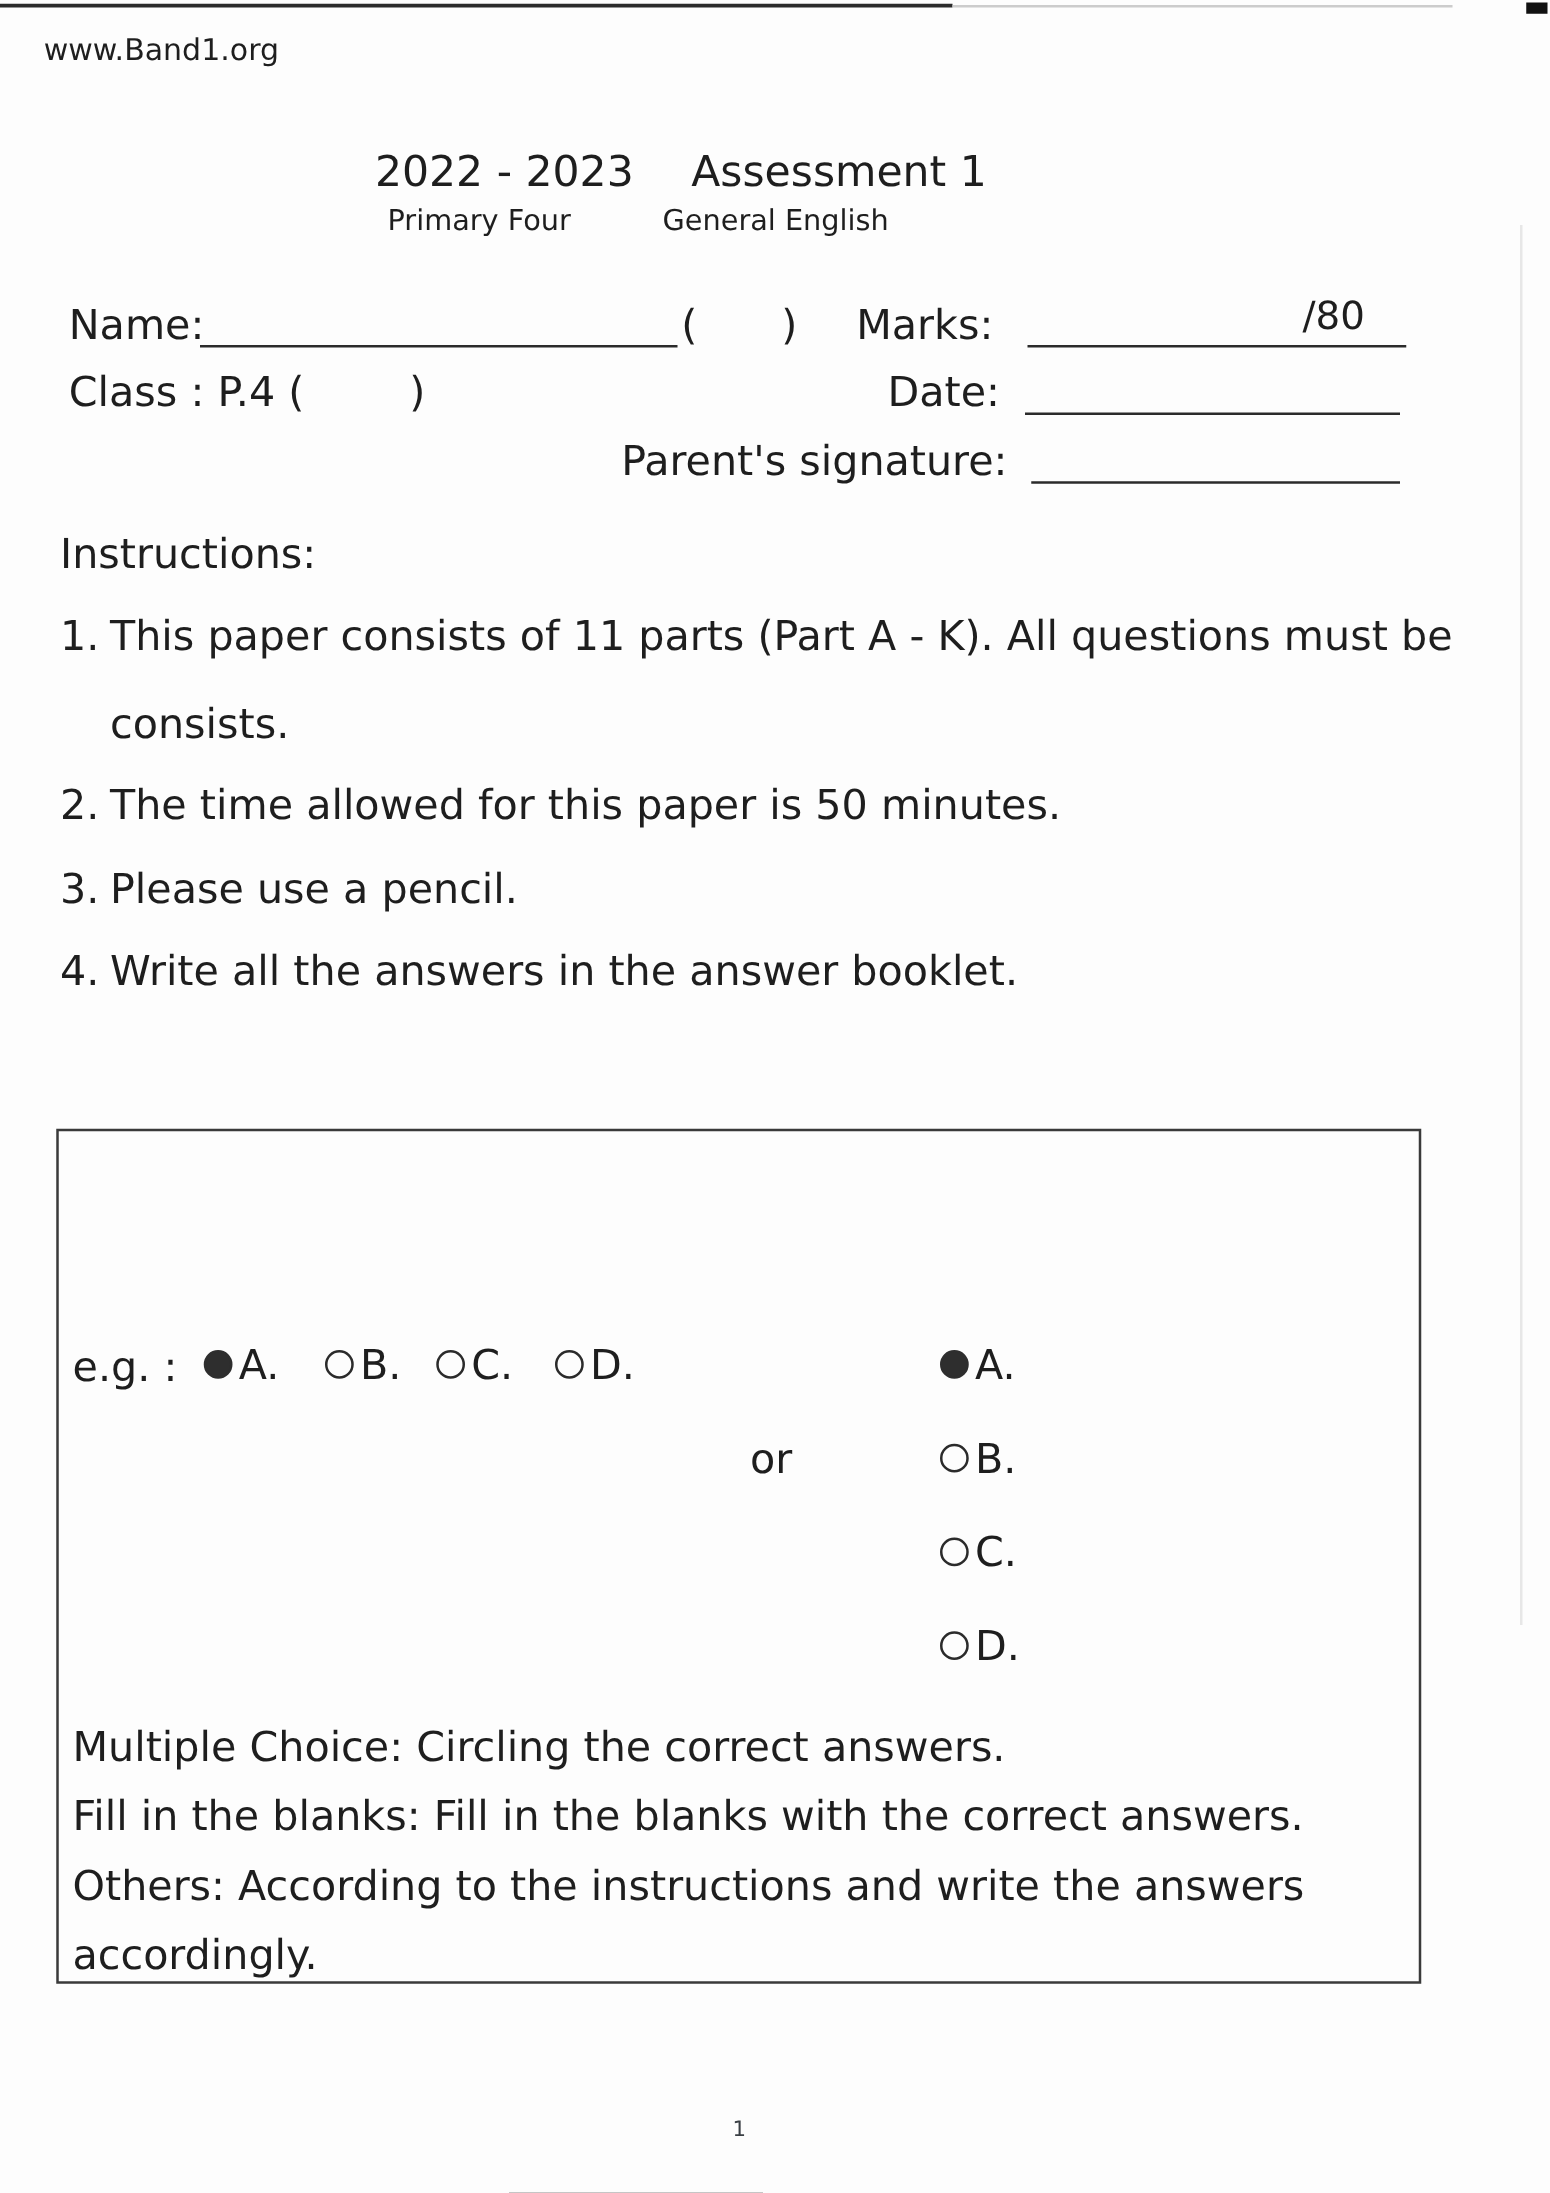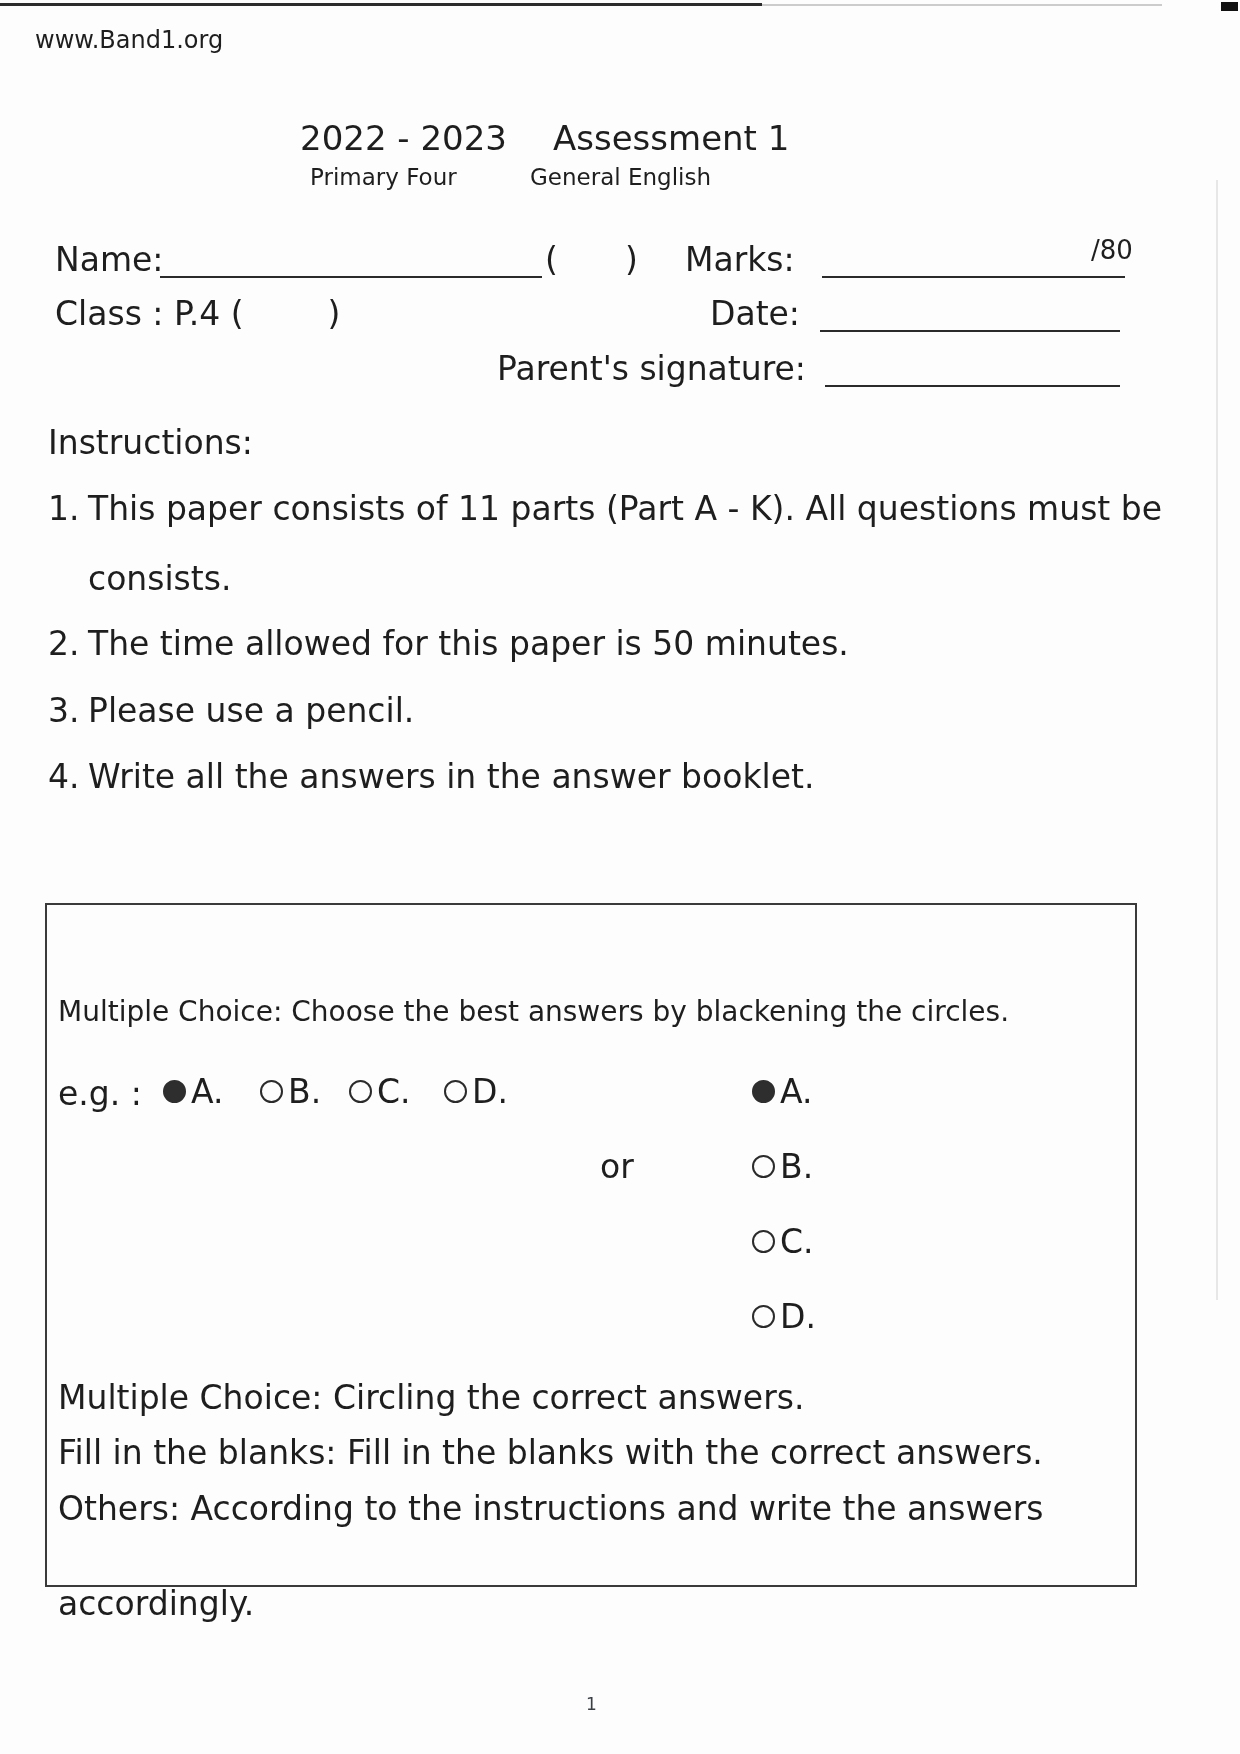--- a/index.html
+++ b/index.html
@@ -45,21 +45,21 @@
   <div class="abs fs-title1" style="left:553px; top:118px;">Assessment 1</div>
   <div class="abs fs-title2" style="left:310px; top:164px;">Primary Four</div>
   <div class="abs fs-title2" style="left:530px; top:164px;">General English</div>
 
   <div class="abs fs-body" style="left:55px; top:240px;">Name:</div>
   <div class="ln" style="left:160px; top:276px; width:382px;"></div>
   <div class="abs fs-body" style="left:545px; top:240px;">(</div>
   <div class="abs fs-body" style="left:625px; top:240px;">)</div>
   <div class="abs fs-body" style="left:685px; top:240px;">Marks:</div>
   <div class="ln" style="left:822px; top:276px; width:303px;"></div>
-  <div class="abs" style="left:1091px; top:235px; font-size:26px;">/80</div>
+  <div class="abs" style="left:1042px; top:235px; font-size:31px;">/80</div>
 
   <div class="abs fs-body" style="left:55px; top:294px;">Class : P.4 (        )</div>
   <div class="abs fs-body" style="left:710px; top:294px;">Date:</div>
   <div class="ln" style="left:820px; top:330px; width:300px;"></div>
 
   <div class="abs fs-body" style="left:497px; top:349px;">Parent's signature:</div>
   <div class="ln" style="left:825px; top:385px; width:295px;"></div>
 
   <div class="abs fs-body" style="left:48px; top:423px;">Instructions:</div>
 
@@ -71,21 +71,20 @@
   <div class="abs fs-body" style="left:88px; top:624px;">The time allowed for this paper is 50 minutes.</div>
 
   <div class="abs fs-body" style="left:48px; top:691px;">3.</div>
   <div class="abs fs-body" style="left:88px; top:691px;">Please use a pencil.</div>
 
   <div class="abs fs-body" style="left:48px; top:757px;">4.</div>
   <div class="abs fs-body" style="left:88px; top:757px;">Write all the answers in the answer booklet.</div>
 
   <div class="box"></div>
 
-  <div class="abs" style="left:58px; top:995px; font-size:28px;">Multiple Choice: Choose the best answers by blackening the circles.</div>
 
   <div class="abs fs-body" style="left:58px; top:1074px;">e.g. :</div>
 
   <div class="opt" style="left:163px; top:1072px;">
     <span class="circle filled"></span>
     <span class="fs-body">A.</span>
   </div>
   <div class="opt" style="left:260px; top:1072px;">
     <span class="circle"></span>
     <span class="fs-body">B.</span>
@@ -113,17 +112,17 @@
     <span class="fs-body">C.</span>
   </div>
   <div class="opt" style="left:752px; top:1297px;">
     <span class="circle"></span>
     <span class="fs-body">D.</span>
   </div>
 
   <div class="abs fs-body" style="left:58px; top:1433px;">Fill in the blanks: Fill in the blanks with the correct answers.</div>
   <div class="abs fs-body" style="left:58px; top:1378px;">Multiple Choice: Circling the correct answers.</div>
   <div class="abs fs-body" style="left:58px; top:1489px;">Others: According to the instructions and write the answers</div>
-  <div class="abs fs-body" style="left:58px; top:1544px;margin-top:40px;">accordingly.</div>
+  <div class="abs fs-body" style="left:58px; top:1544px;">accordingly.</div>
 
   <div class="abs" style="left:586px; top:1694px; font-size:17px; color:#3a3f44;">1</div>
 
 </div>
 
 </body></html>

